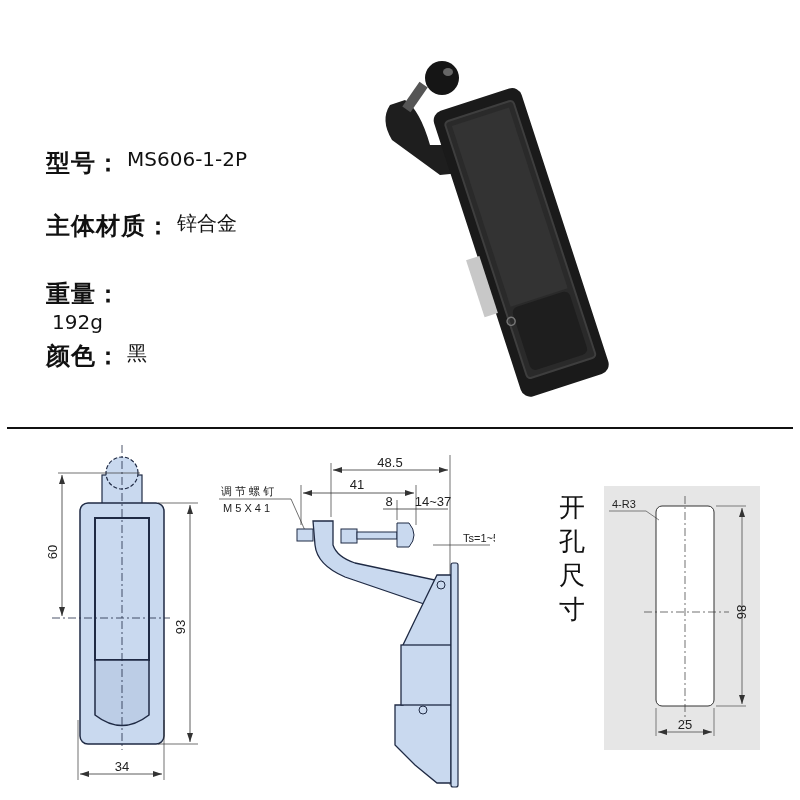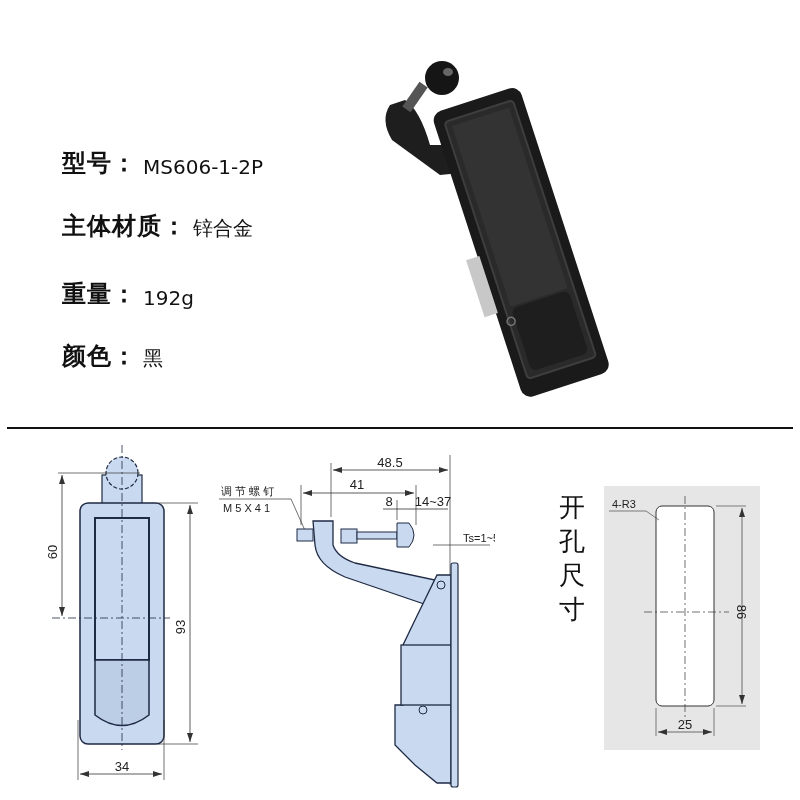--- a/index.html
+++ b/index.html
@@ -1,39 +1,39 @@
 <!DOCTYPE html>
 <html><head>
 <meta charset="utf-8">
 <style>
   html, body { margin:0; padding:0; background:#ffffff; }
   body { width:800px; height:800px; position:relative; overflow:hidden;
          font-family:"DejaVu Sans", "Liberation Sans", sans-serif; color:#111; }
-  .spec { position:absolute; left:62px; display:flex; align-items:flex-end; font-size:24px; }
+  .spec { position:absolute; left:46px; display:flex; align-items:flex-start; font-size:24px; }
   .spec .lbl { font-weight:bold; letter-spacing:1px; }
   .spec .val { font-weight:normal; margin-left:6px; font-size:20px; }
   .divider { position:absolute; left:7px; top:427px; width:786px; height:2px; background:#111; }
   svg { position:absolute; }
   .dim { font-family:"Liberation Sans", sans-serif; font-size:13px; fill:#222; }
   .dimsm { font-family:"Liberation Sans", sans-serif; font-size:11px; fill:#222; }
   .vtitle { position:absolute; left:556px; top:490px; width:32px; font-size:26px;
             line-height:34px; text-align:center; color:#111; }
 </style>
 </head>
 <body>
 
 <div class="spec" style="top:147px;">
   <span class="lbl">型号：</span>
   <span class="val">MS606-1-2P</span>
 </div>
 <div class="spec" style="top:210px;">
   <span class="lbl">主体材质：</span>
   <span class="val">锌合金</span>
 </div>
-<div class="spec" style="top:278px;">
+<div class="spec" style="top:278px;flex-direction:column;">
   <span class="lbl">重量：</span>
   <span class="val">192g</span>
 </div>
 <div class="spec" style="top:340px;">
   <span class="lbl">颜色：</span>
   <span class="val">黑</span>
 </div>
 
 <svg style="left:370px;top:50px;" width="240" height="360" viewBox="0 0 240 360">
 

